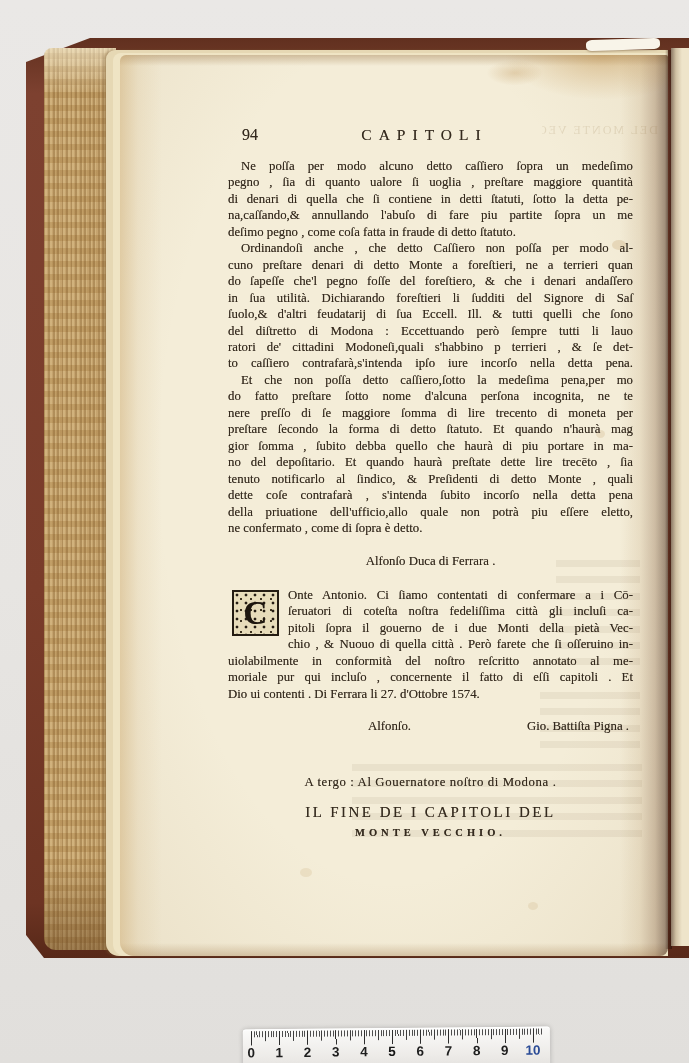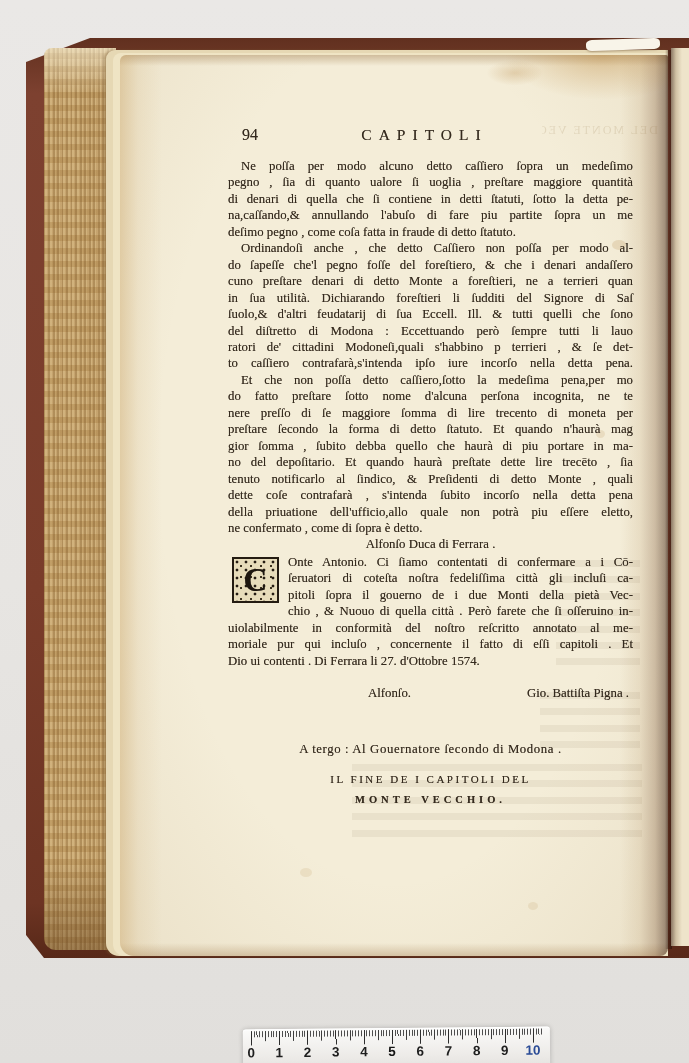--- a/index.html
+++ b/index.html
@@ -62,36 +62,36 @@
     color:#342a1e; font-size:12.8px; line-height:16.45px;
     text-shadow:0 0 .5px rgba(52,42,30,.55);
   }
   .header-row{position:relative;height:18px;margin-bottom:13px;}
   .page-number{position:absolute;left:14px;top:0;font-size:16px;}
   .running-title{position:absolute;left:0;right:12px;top:0;text-align:center;font-size:15.5px;letter-spacing:7px;}
   .para .line{text-align:justify;text-align-last:justify;}
   .para.last-left .line:last-child{text-align-last:left;}
   .para.indent-first .line:first-child{text-indent:13px;}
   .center-line{text-align:center;}
-  .attribution{margin:0;}
+  .attribution{margin:17px;}
   .dropcap-para{margin-top:1px;}
   .initial-block{
     float:left; width:47px; height:46px; margin:3px 9px 1px 4px;
     border:2.5px solid #241c12; box-sizing:border-box;
     background-color:#e7dcba;
     background-image:
       radial-gradient(circle at 3px 3px,#241c12 1.2px,rgba(0,0,0,0) 1.7px),
       radial-gradient(circle at 7px 7px,#3c321f 1px,rgba(0,0,0,0) 1.5px);
     background-size:9px 8px,10px 11px;
     display:flex;align-items:center;justify-content:center;
     font-size:33px;font-weight:bold;color:#1d160e;
   }
   .sig-row{display:flex;justify-content:space-between;padding-left:140px;padding-right:4px;margin-top:16px;}
   .tergo{margin-top:39px;letter-spacing:.6px;}
-  .fine-1{margin-top:14px;font-size:11px;letter-spacing:2.5px;}
+  .fine-1{margin-top:14px;font-size:15px;letter-spacing:2.5px;}
   .fine-2{margin-top:5px;font-size:10.5px;letter-spacing:4px;font-weight:bold;}
   
   .ruler{
     position:absolute; left:243px; top:1028px; width:307px; height:42px;
     transform:rotate(-.55deg);
     background:linear-gradient(180deg,#fbfbfa,#edebe8 65%,#e3e1de);
     border-radius:3px 3px 0 0;
     box-shadow:0 0 5px rgba(0,0,0,.22), inset 0 1px 0 #fff;
   }
   .ruler-ticks{
@@ -144,22 +144,22 @@
 
     <div class="para last-left indent-first">
         <div class="line">Ne poſſa per modo alcuno detto caſſiero ſopra un medeſimo</div>
         <div class="line">pegno , ſia di quanto ualore ſi uoglia , preſtare maggiore quantità</div>
         <div class="line">di denari di quella che ſi contiene in detti ſtatuti, ſotto la detta pe-</div>
         <div class="line">na,caſſando,&amp; annullando l'abuſo di fare piu partite ſopra un me</div>
         <div class="line">deſimo pegno , come coſa fatta in fraude di detto ſtatuto.</div>
       </div>
     <div class="para indent-first">
         <div class="line">Ordinandoſi anche , che detto Caſſiero non poſſa per modo al-</div>
+        <div class="line">cuno preſtare denari di detto Monte a foreſtieri, ne a terrieri quan</div>
         <div class="line">do ſapeſſe che'l pegno foſſe del foreſtiero, &amp; che i denari andaſſero</div>
-        <div class="line">cuno preſtare denari di detto Monte a foreſtieri, ne a terrieri quan</div>
         <div class="line">in ſua utilità.  Dichiarando foreſtieri li ſudditi del Signore di Saſ</div>
         <div class="line">ſuolo,&amp; d'altri feudatarij di ſua Eccell. Ill. &amp; tutti quelli che ſono</div>
         <div class="line">del diſtretto di Modona :  Eccettuando però ſempre tutti li lauo</div>
         <div class="line">ratori de' cittadini Modoneſi,quali s'habbino p terrieri , &amp; ſe det-</div>
         <div class="line">to caſſiero contrafarà,s'intenda ipſo iure incorſo nella detta pena.</div>
       </div>
     <div class="para last-left indent-first">
         <div class="line">Et che non poſſa detto caſſiero,ſotto la medeſima pena,per mo</div>
         <div class="line">do fatto preſtare ſotto nome d'alcuna perſona incognita, ne te</div>
         <div class="line">nere preſſo di ſe maggiore ſomma di lire trecento di moneta per</div>
@@ -183,21 +183,21 @@
         <div class="line">uiolabilmente in conformità del noſtro reſcritto annotato al me-</div>
         <div class="line">moriale pur qui incluſo , concernente il fatto di eſſi capitoli .  Et</div>
         <div class="line">Dio ui contenti .   Di Ferrara li 27. d'Ottobre 1574.</div>
       </div>
 
     <div class="sig-row">
       <span>Alfonſo.</span>
       <span>Gio. Battiſta Pigna .</span>
     </div>
 
-    <div class="center-line tergo">A tergo :   Al Gouernatore ſecondo di Modona .</div>
+    <div class="center-line tergo">A tergo :   Al Gouernatore noſtro di Modona .</div>
     <div class="center-line fine-1">IL FINE DE I CAPITOLI DEL</div>
     <div class="center-line fine-2">MONTE VECCHIO.</div>
   </div>
 
   <div class="ruler">
     <div class="ruler-ticks"></div>
     <div class="ruler-nums">
         <div class="line">0</div>
         <div class="line">1</div>
         <div class="line">2</div>

